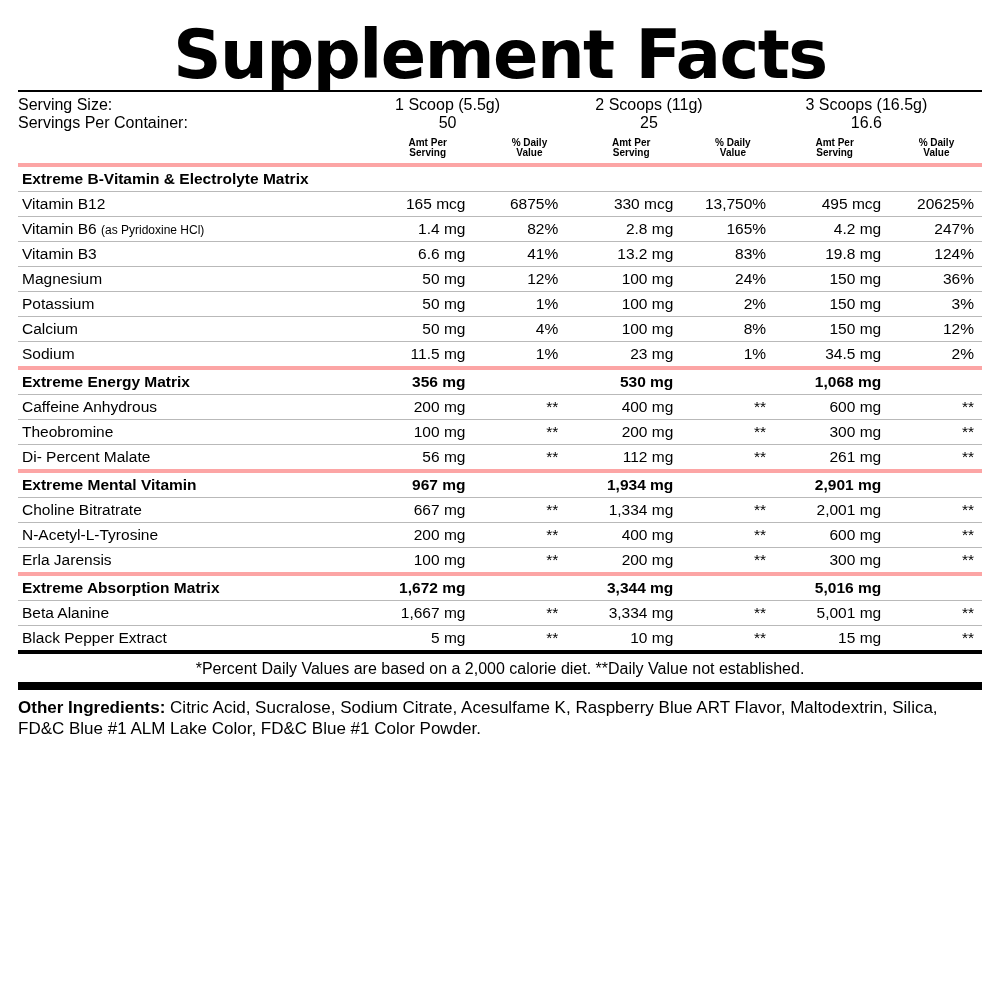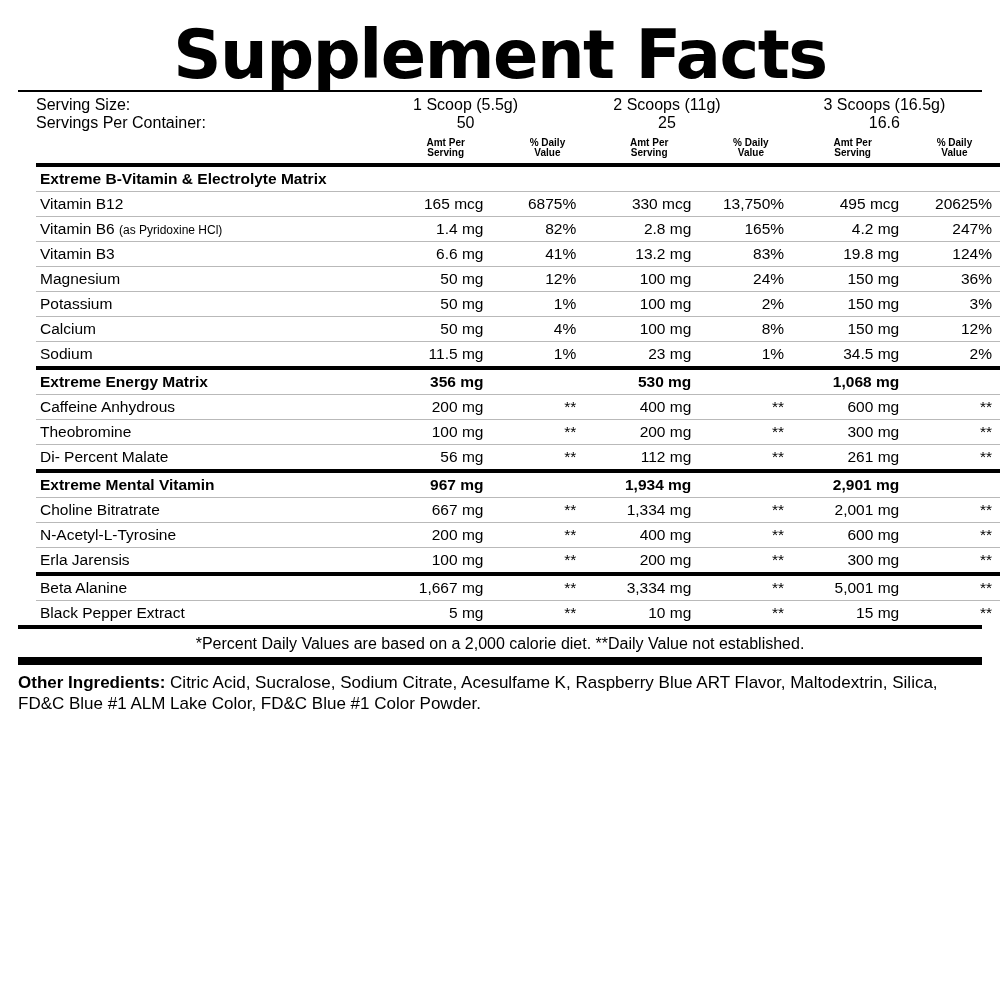--- a/index.html
+++ b/index.html
@@ -5,33 +5,33 @@
   html,body{margin:0;padding:0;background:#fff;}
   body{width:1000px;height:1000px;font-family:"Liberation Sans",sans-serif;color:#000;}
   .panel{position:relative;width:1000px;height:1000px;box-sizing:border-box;padding:14px 18px 25px 18px;}
   .title{
     font-size:67px;line-height:0.95;font-weight:bold;letter-spacing:-1.5px;
     text-align:center;margin:10px 0 2px 0;font-family:"DejaVu Sans",sans-serif;
   }
   .rule-thin{border-bottom:2px solid #000;margin:0;}
   .rule-med{border-bottom:4px solid #000;margin:0;}
   .rule-thick{border-bottom:8px solid #000;margin:0;}
-  table{border-collapse:collapse;width:100%;font-size:15.5px;margin-left:18px;}
+  table{border-collapse:collapse;width:100%;font-size:15.5px;}
   .serv{font-size:16px;width:100%;border-collapse:collapse;margin-top:4px;}
   .serv td{padding:0;white-space:nowrap;}
   .serv .lbl{text-align:left;}
   .serv .c{text-align:center;}
   .hdr td{font-size:10px;font-weight:bold;text-align:center;line-height:1.05;padding:6px 0 4px 0;}
   .nut td{padding:3px 0 3px 0;vertical-align:bottom;}
   .nut td.name{text-align:left;padding-left:4px;}
   .nut td.amt{text-align:right;padding-right:6px;white-space:nowrap;}
   .nut td.dv{text-align:right;padding-right:8px;white-space:nowrap;}
   .grouprow td{font-weight:bold;}
   .line td{border-bottom:1.5px solid #b9b9b9;}
-  .heavy td{border-bottom:4px solid #000000;}
+  .heavy td{border-bottom:4px solid #fca5a5;}
   .sub{font-size:12px;}
   .footnote{font-size:16px;text-align:center;padding:6px 0 4px 0;}
   .other{font-size:17px;line-height:1.25;padding-top:7px;}
   .other b{font-weight:bold;}
   .cw-name{width:330px;}
   .cw-amt{width:105px;}
   .cw-dv{width:85px;}
 </style>
 </head>
 <body>
@@ -232,20 +232,29 @@
         </tr>
         <tr class="nut heavy">
           <td class="name cw-name">Erla Jarensis</td>
           <td class="amt cw-amt">100 mg</td>
           <td class="dv cw-dv">**</td>
           <td class="amt cw-amt">200 mg</td>
           <td class="dv cw-dv">**</td>
           <td class="amt cw-amt">300 mg</td>
           <td class="dv cw-dv">**</td>
         </tr>
+        <tr class="nut grouprow line">
+          <td class="name cw-name">Extreme Absorption Matrix</td>
+          <td class="amt cw-amt">1,672 mg</td>
+          <td class="dv cw-dv"></td>
+          <td class="amt cw-amt">3,344 mg</td>
+          <td class="dv cw-dv"></td>
+          <td class="amt cw-amt">5,016 mg</td>
+          <td class="dv cw-dv"></td>
+        </tr>
         <tr class="nut line">
           <td class="name cw-name">Beta Alanine</td>
           <td class="amt cw-amt">1,667 mg</td>
           <td class="dv cw-dv">**</td>
           <td class="amt cw-amt">3,334 mg</td>
           <td class="dv cw-dv">**</td>
           <td class="amt cw-amt">5,001 mg</td>
           <td class="dv cw-dv">**</td>
         </tr>
         <tr class="nut ">

